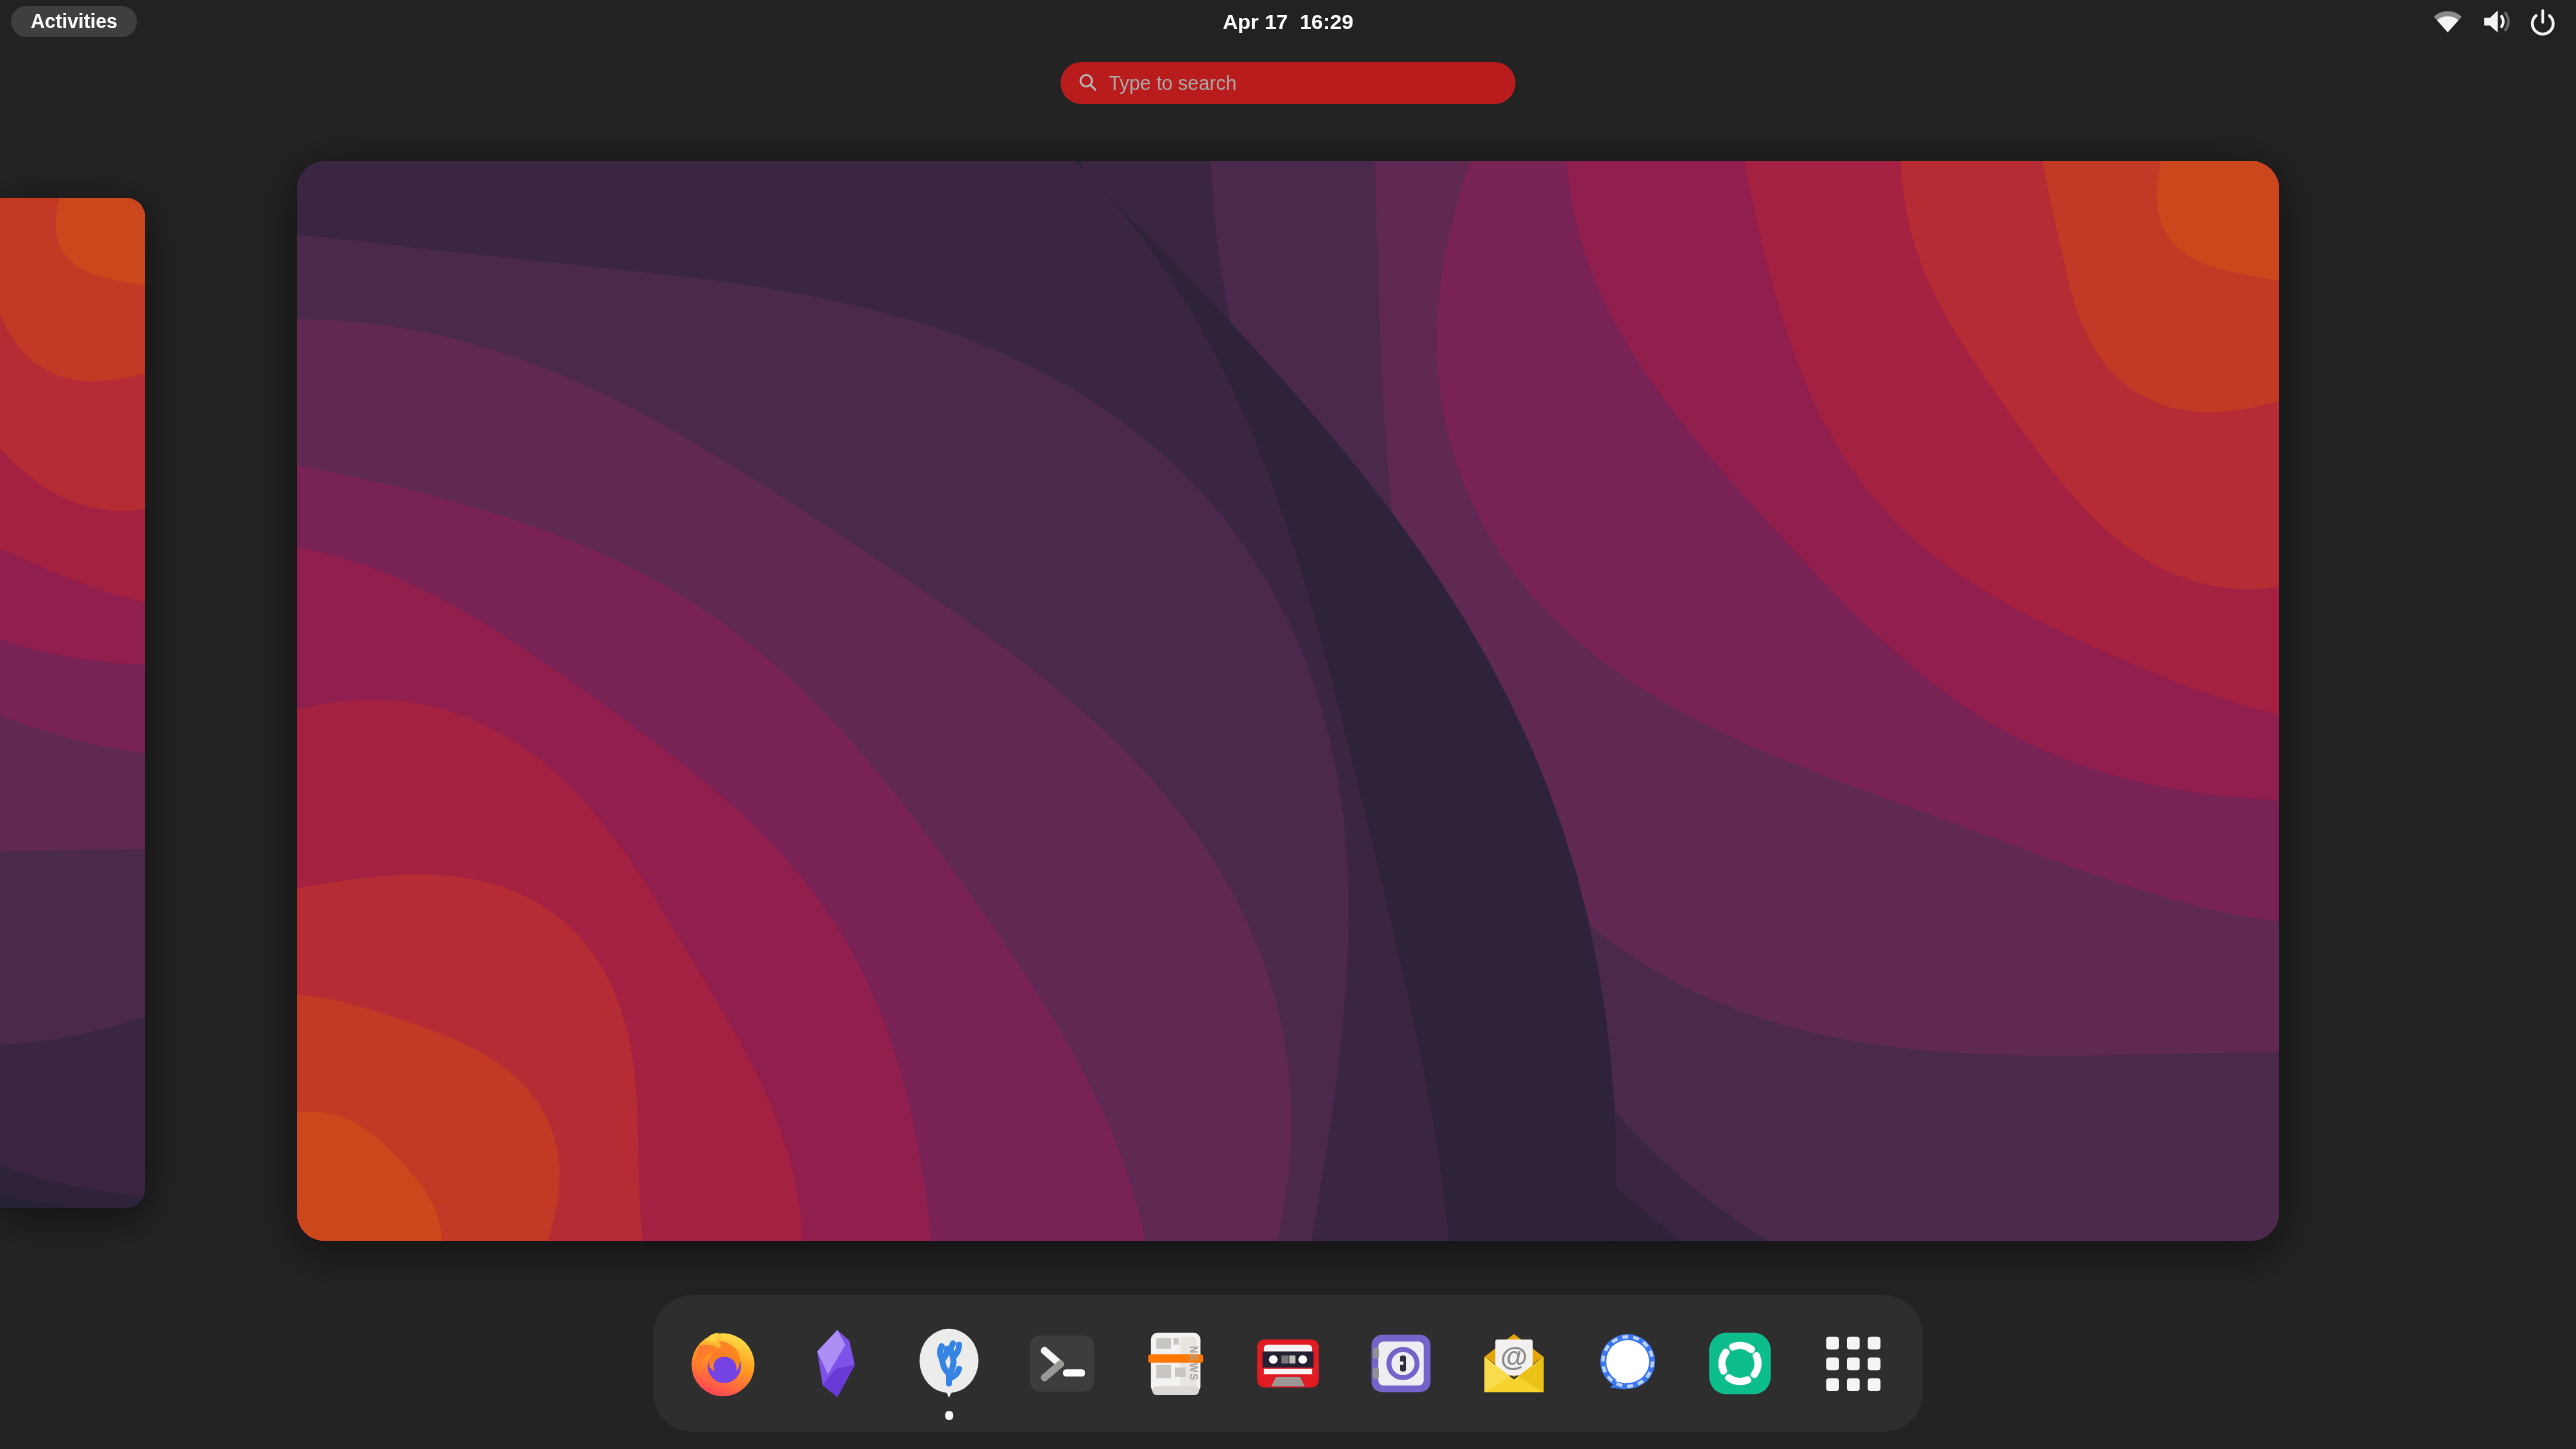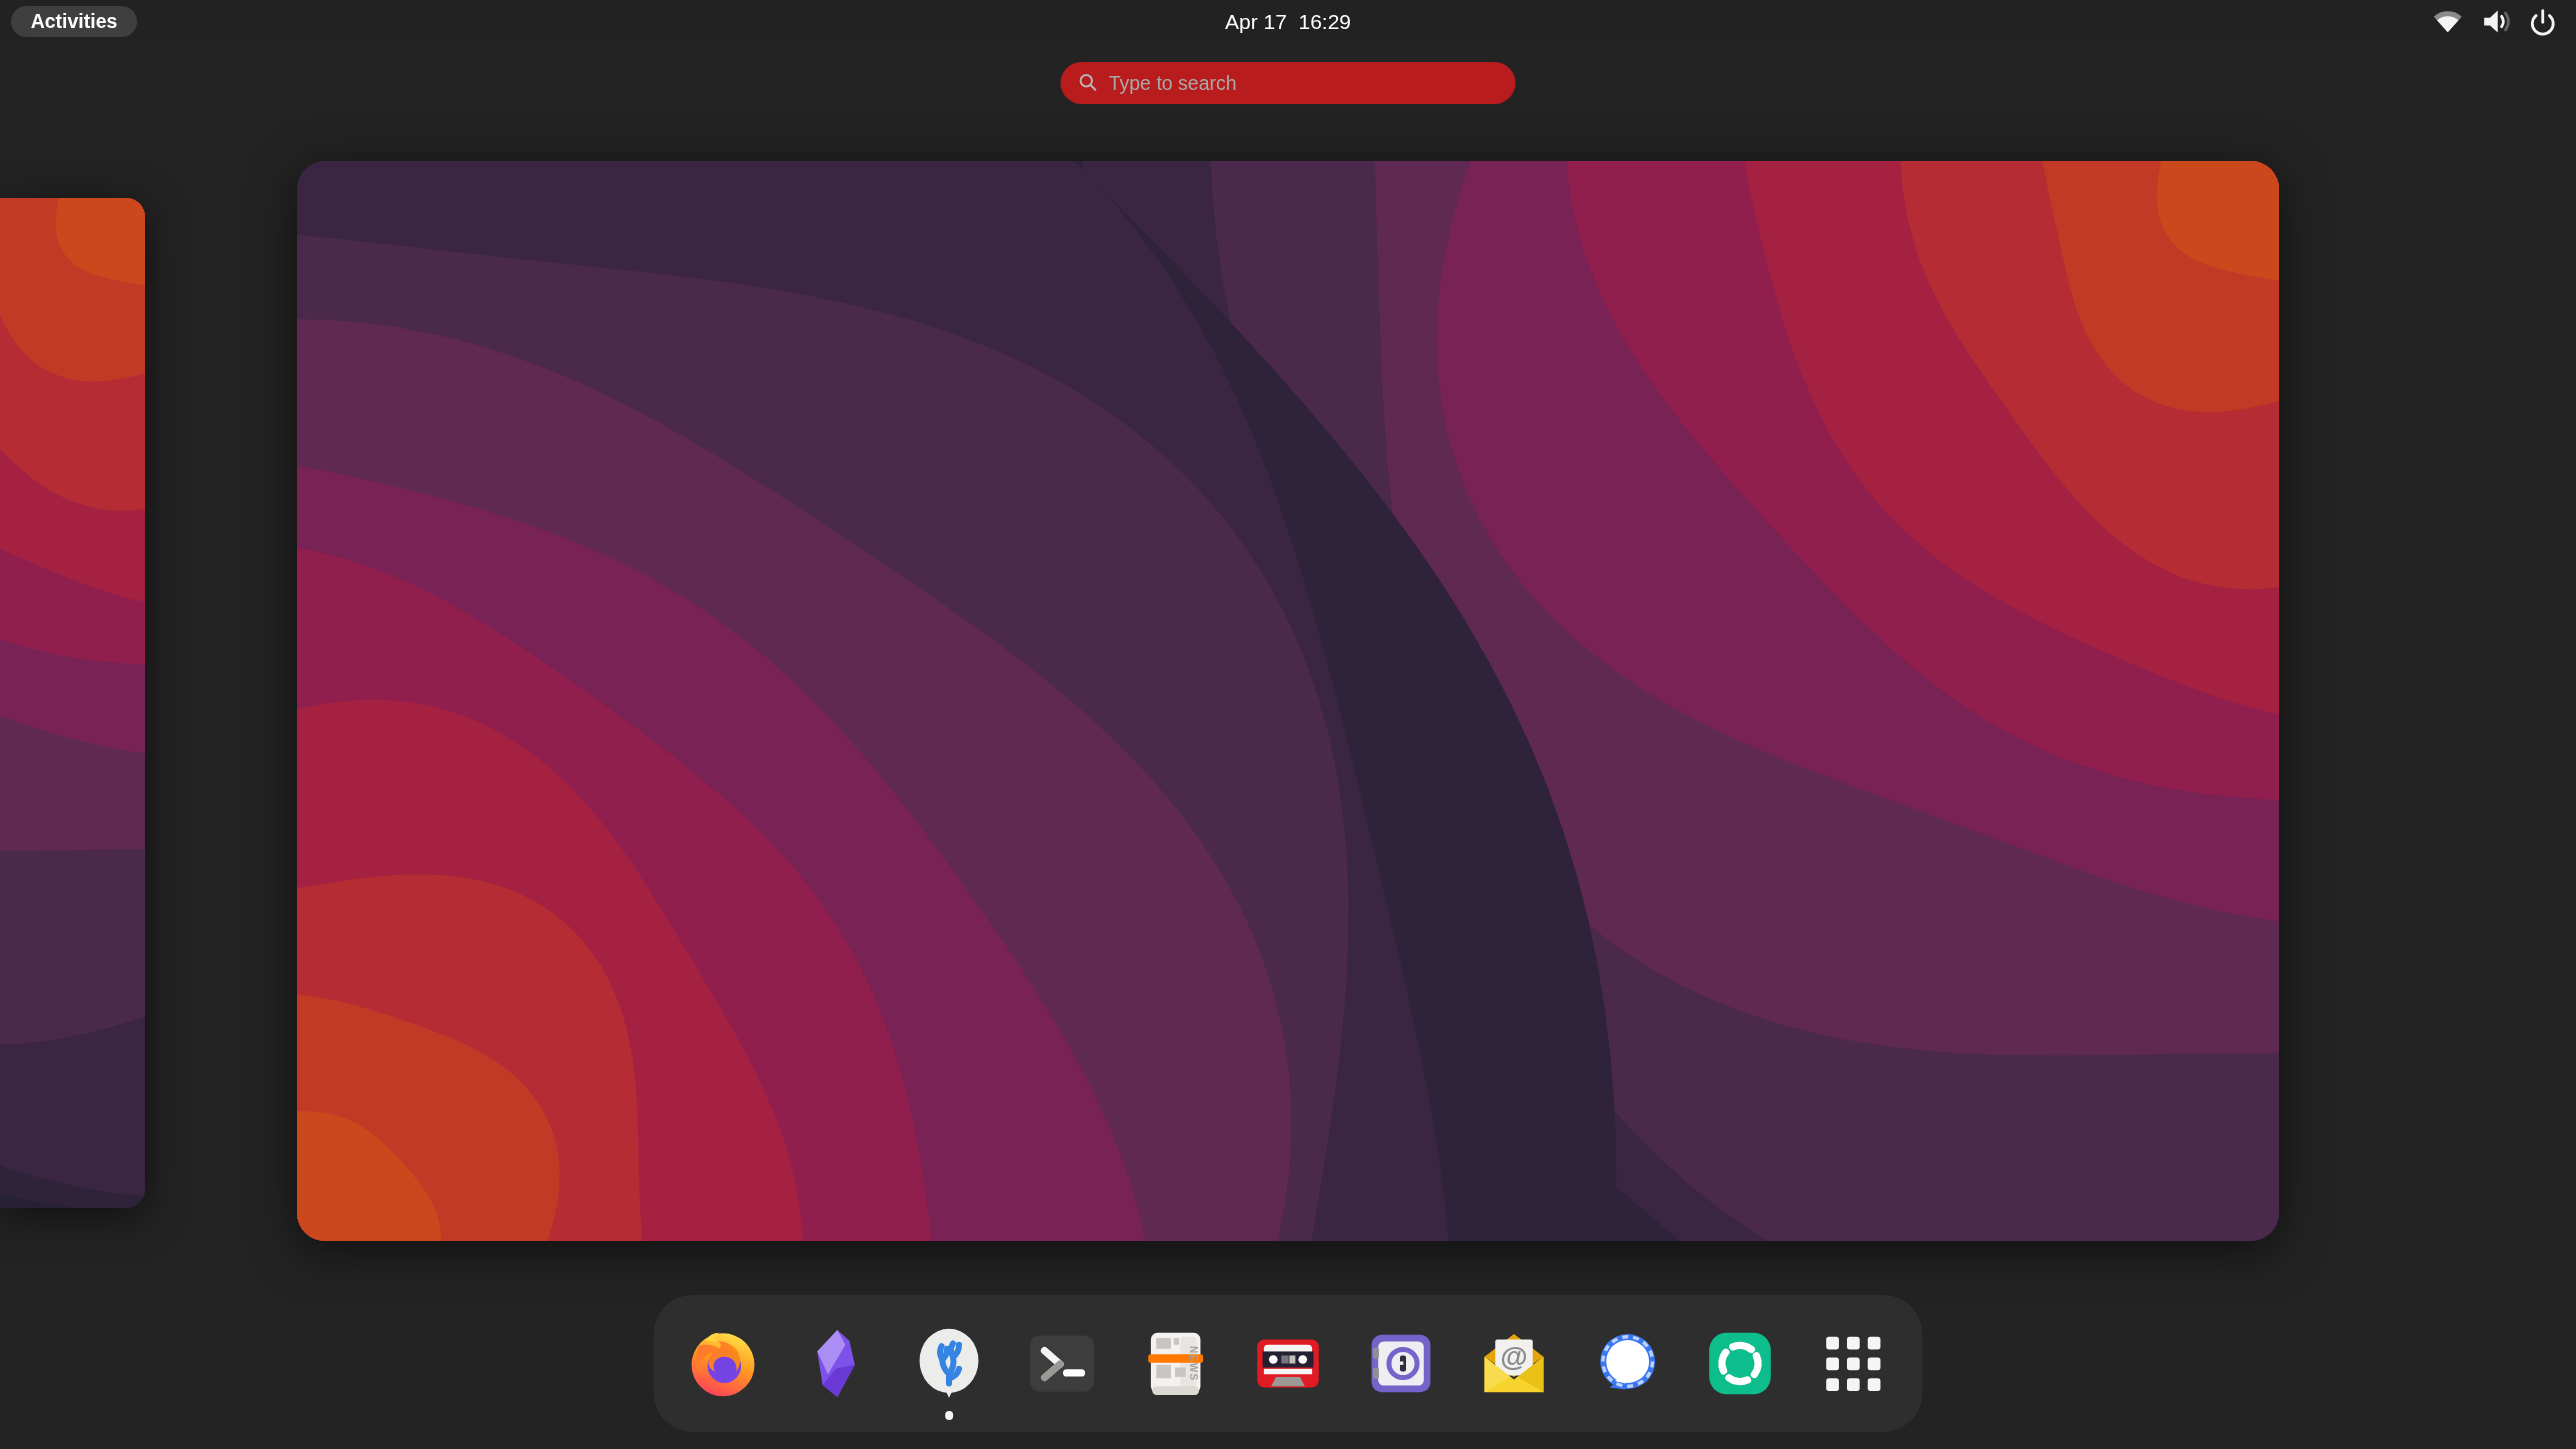--- a/index.html
+++ b/index.html
@@ -22,21 +22,21 @@
     height:31px; padding:0 20px;
     border-radius:16px;
     background:#3f3f3f;
     display:flex; align-items:center;
     font-size:19.5px; font-weight:700; color:#ffffff;
     cursor:pointer;
   }
   .clock {
     position:absolute; left:50%; top:0; transform:translateX(-50%);
     height:43px; display:flex; align-items:center;
-    font-size:21px; font-weight:400; white-space:pre;
+    font-size:21px; font-weight:700; white-space:pre;
     cursor:pointer;
   }
   .status-area {
     position:absolute; right:12px; top:0; height:43px;
     display:flex; align-items:center; gap:17.4px;
     padding:0 6.7px; cursor:pointer;
   }
   .status-area svg { display:block; }
 
   

